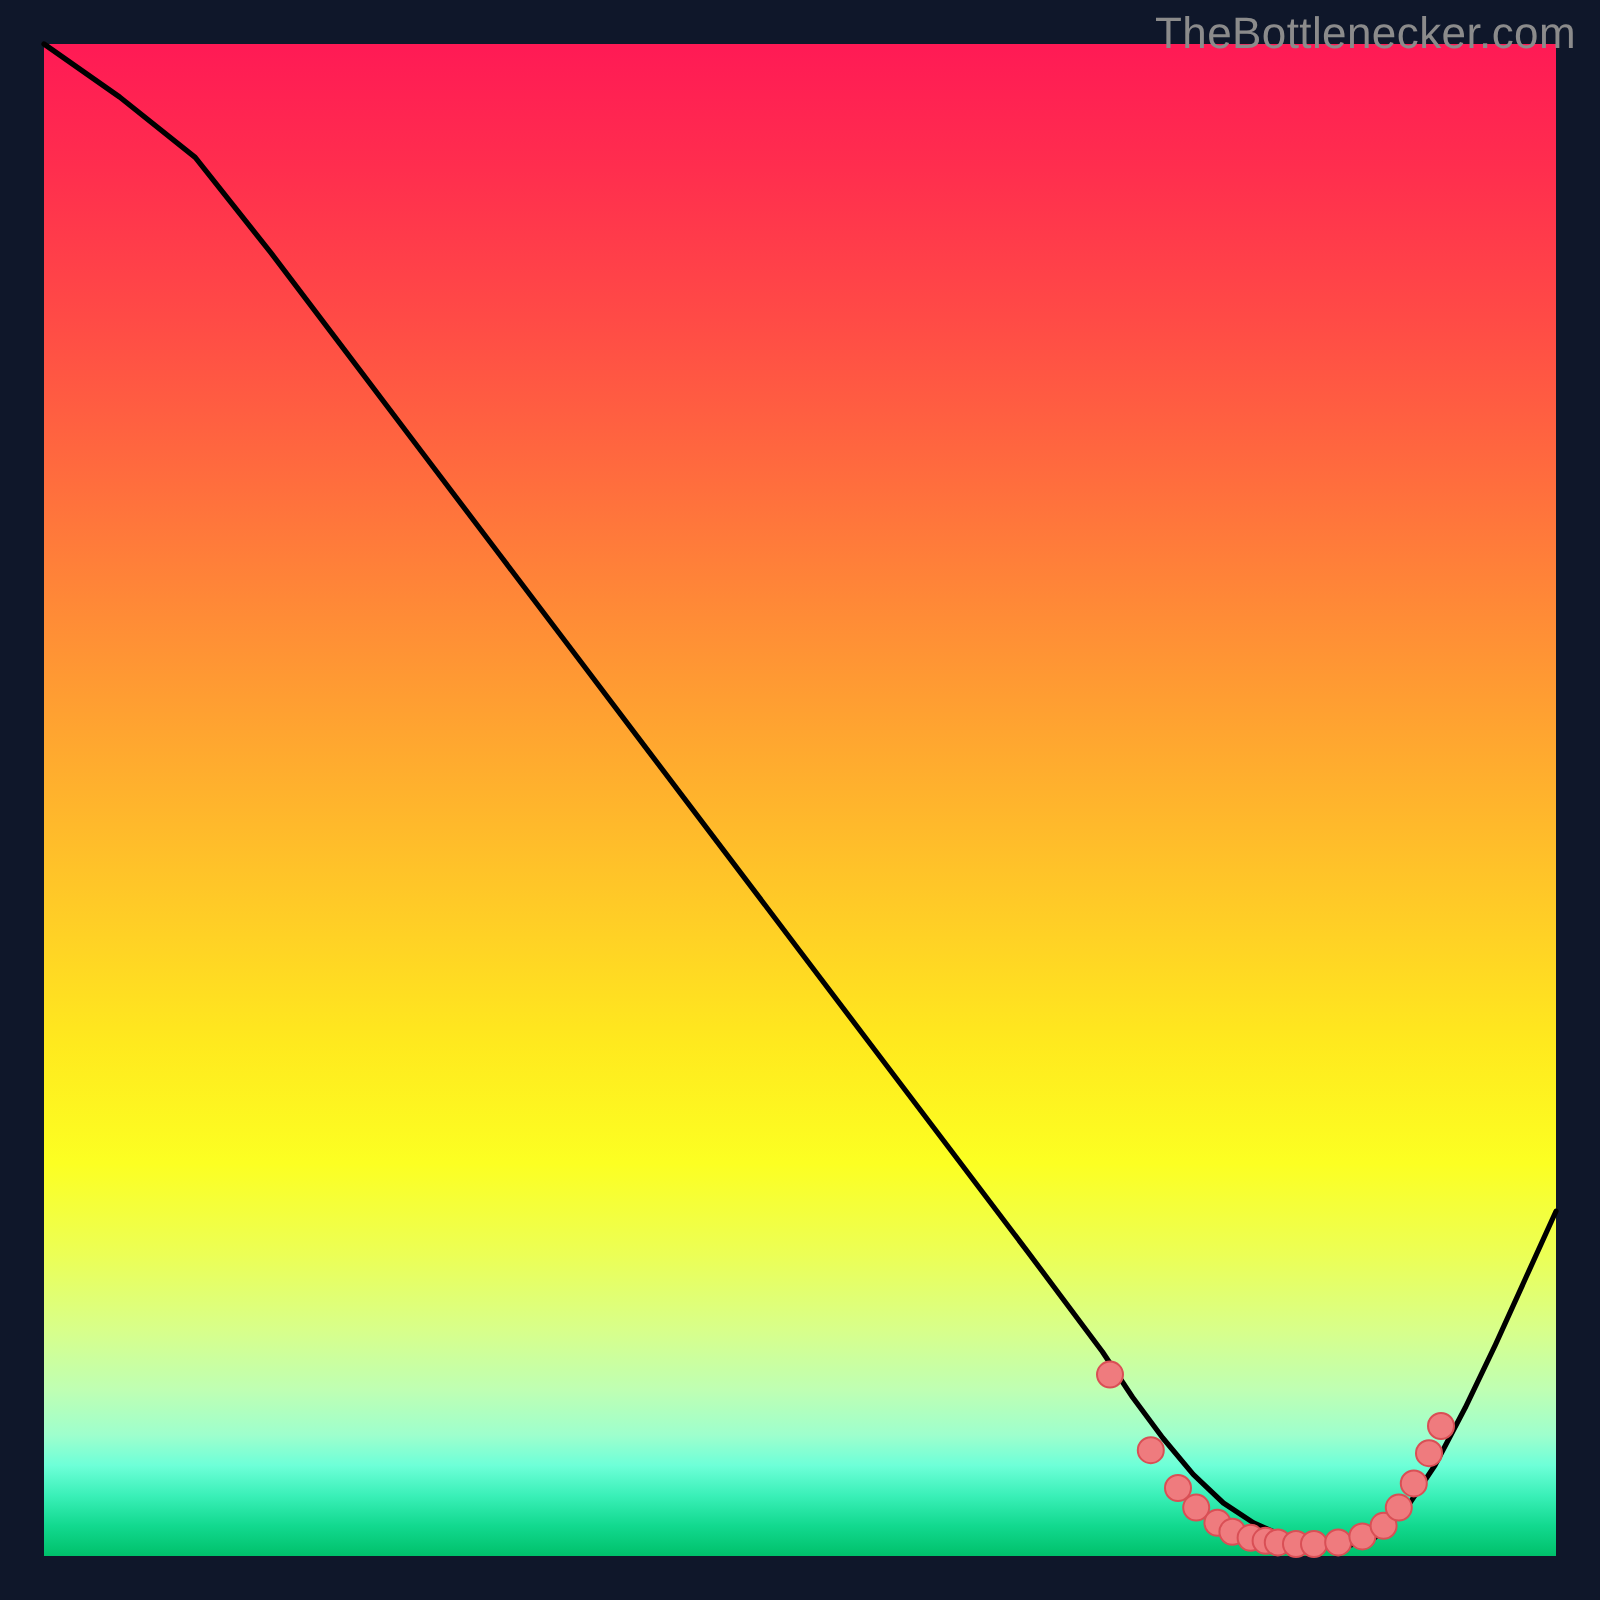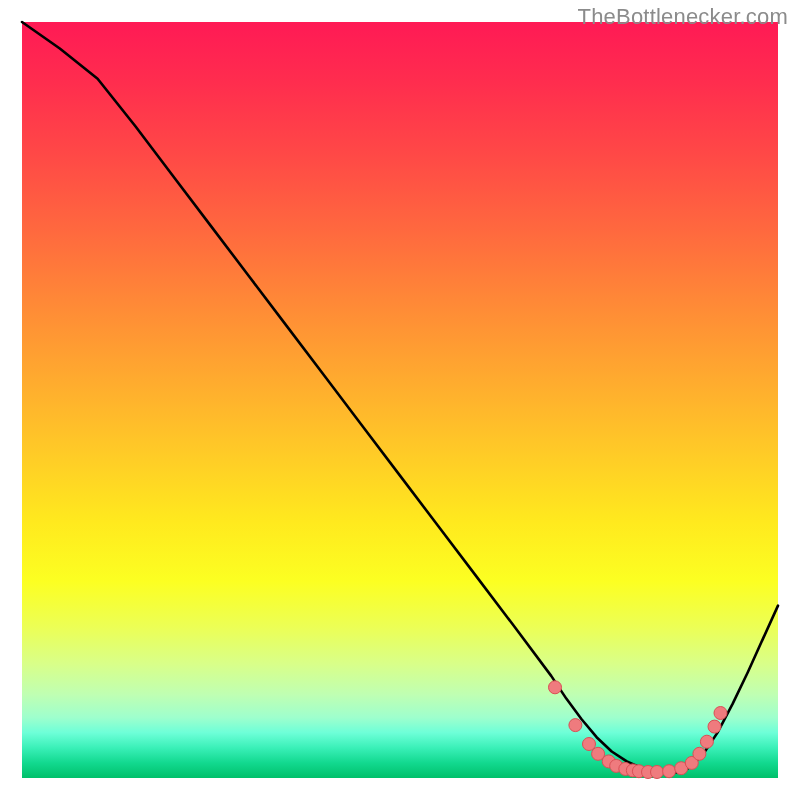--- a/index.html
+++ b/index.html
@@ -8,21 +8,21 @@
     width: 800px;
     height: 800px;
     background: #000;
     overflow: hidden;
     font-family: Arial, Helvetica, sans-serif;
   }
   .frame {
     position: relative;
     width: 800px;
     height: 800px;
-    background: #ffffff;
+    background: #0f172a;
   }
   .plot-area {
     position: absolute;
     left: 22px;
     top: 22px;
     width: 756px;
     height: 756px;
     
     background: linear-gradient(
       to bottom,

